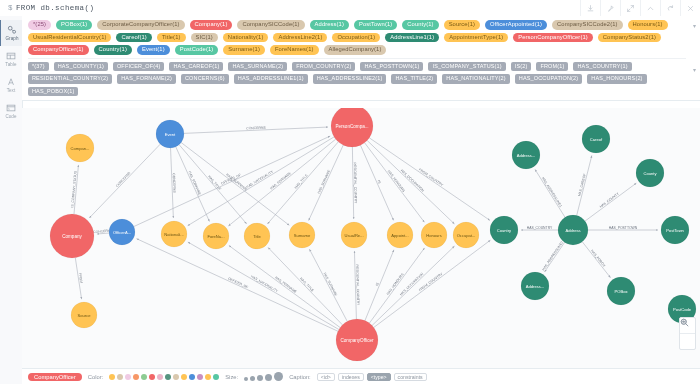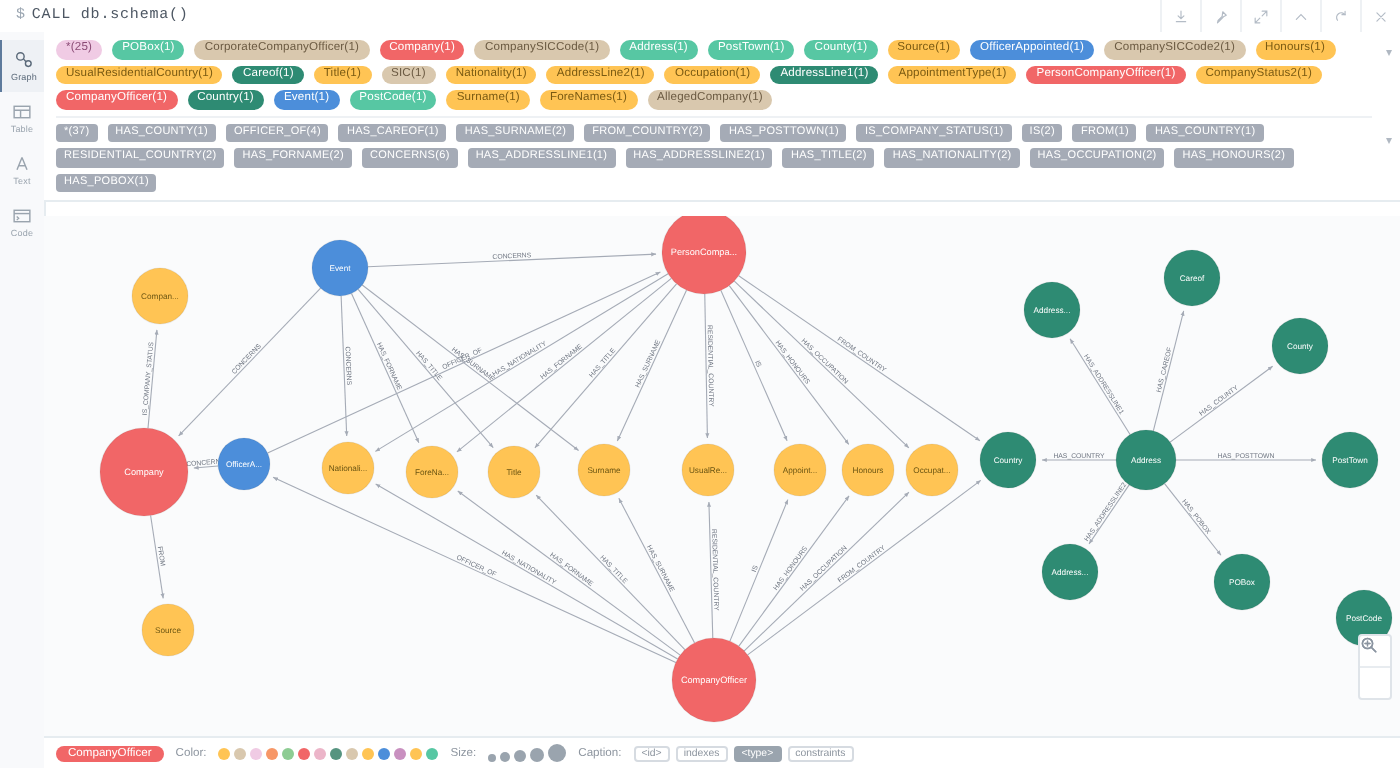--- a/index.html
+++ b/index.html
@@ -97,21 +97,21 @@
     border:1px solid #d6dbe1;border-radius:2px;padding:0px 3px;
     font-size:5.2px;color:#8d959f;background:#fff;white-space:nowrap;
   }
   .capopt.sel{background:#9aa4ae;color:#fff;border-color:#9aa4ae;}
 </style>
 </head>
 <body>
 
 <div class="topbar">
   <div class="query">
-    <span class="dollar">$</span><span>CALL db.schema()</span>
+    <span class="dollar">$</span><span>FROM db.schema()</span>
   </div>
   <div class="topicons">
     <div class="ticon">
       <svg width="7" height="7" viewBox="0 0 12 12">
           <path d="M6 1v6M3.5 5L6 7.5 8.5 5M2 10h8" stroke="#b4bcc6" stroke-width="1" fill="none" stroke-linecap="round"></path>
         </svg>
     </div>
     <div class="ticon">
       <svg width="7" height="7" viewBox="0 0 12 12">
           <path d="M7.5 1.5l3 3-2 1-3.5 3.5L3 11l.5-2L7 5.5z" stroke="#b4bcc6" stroke-width="1" fill="none" stroke-linejoin="round"></path>

